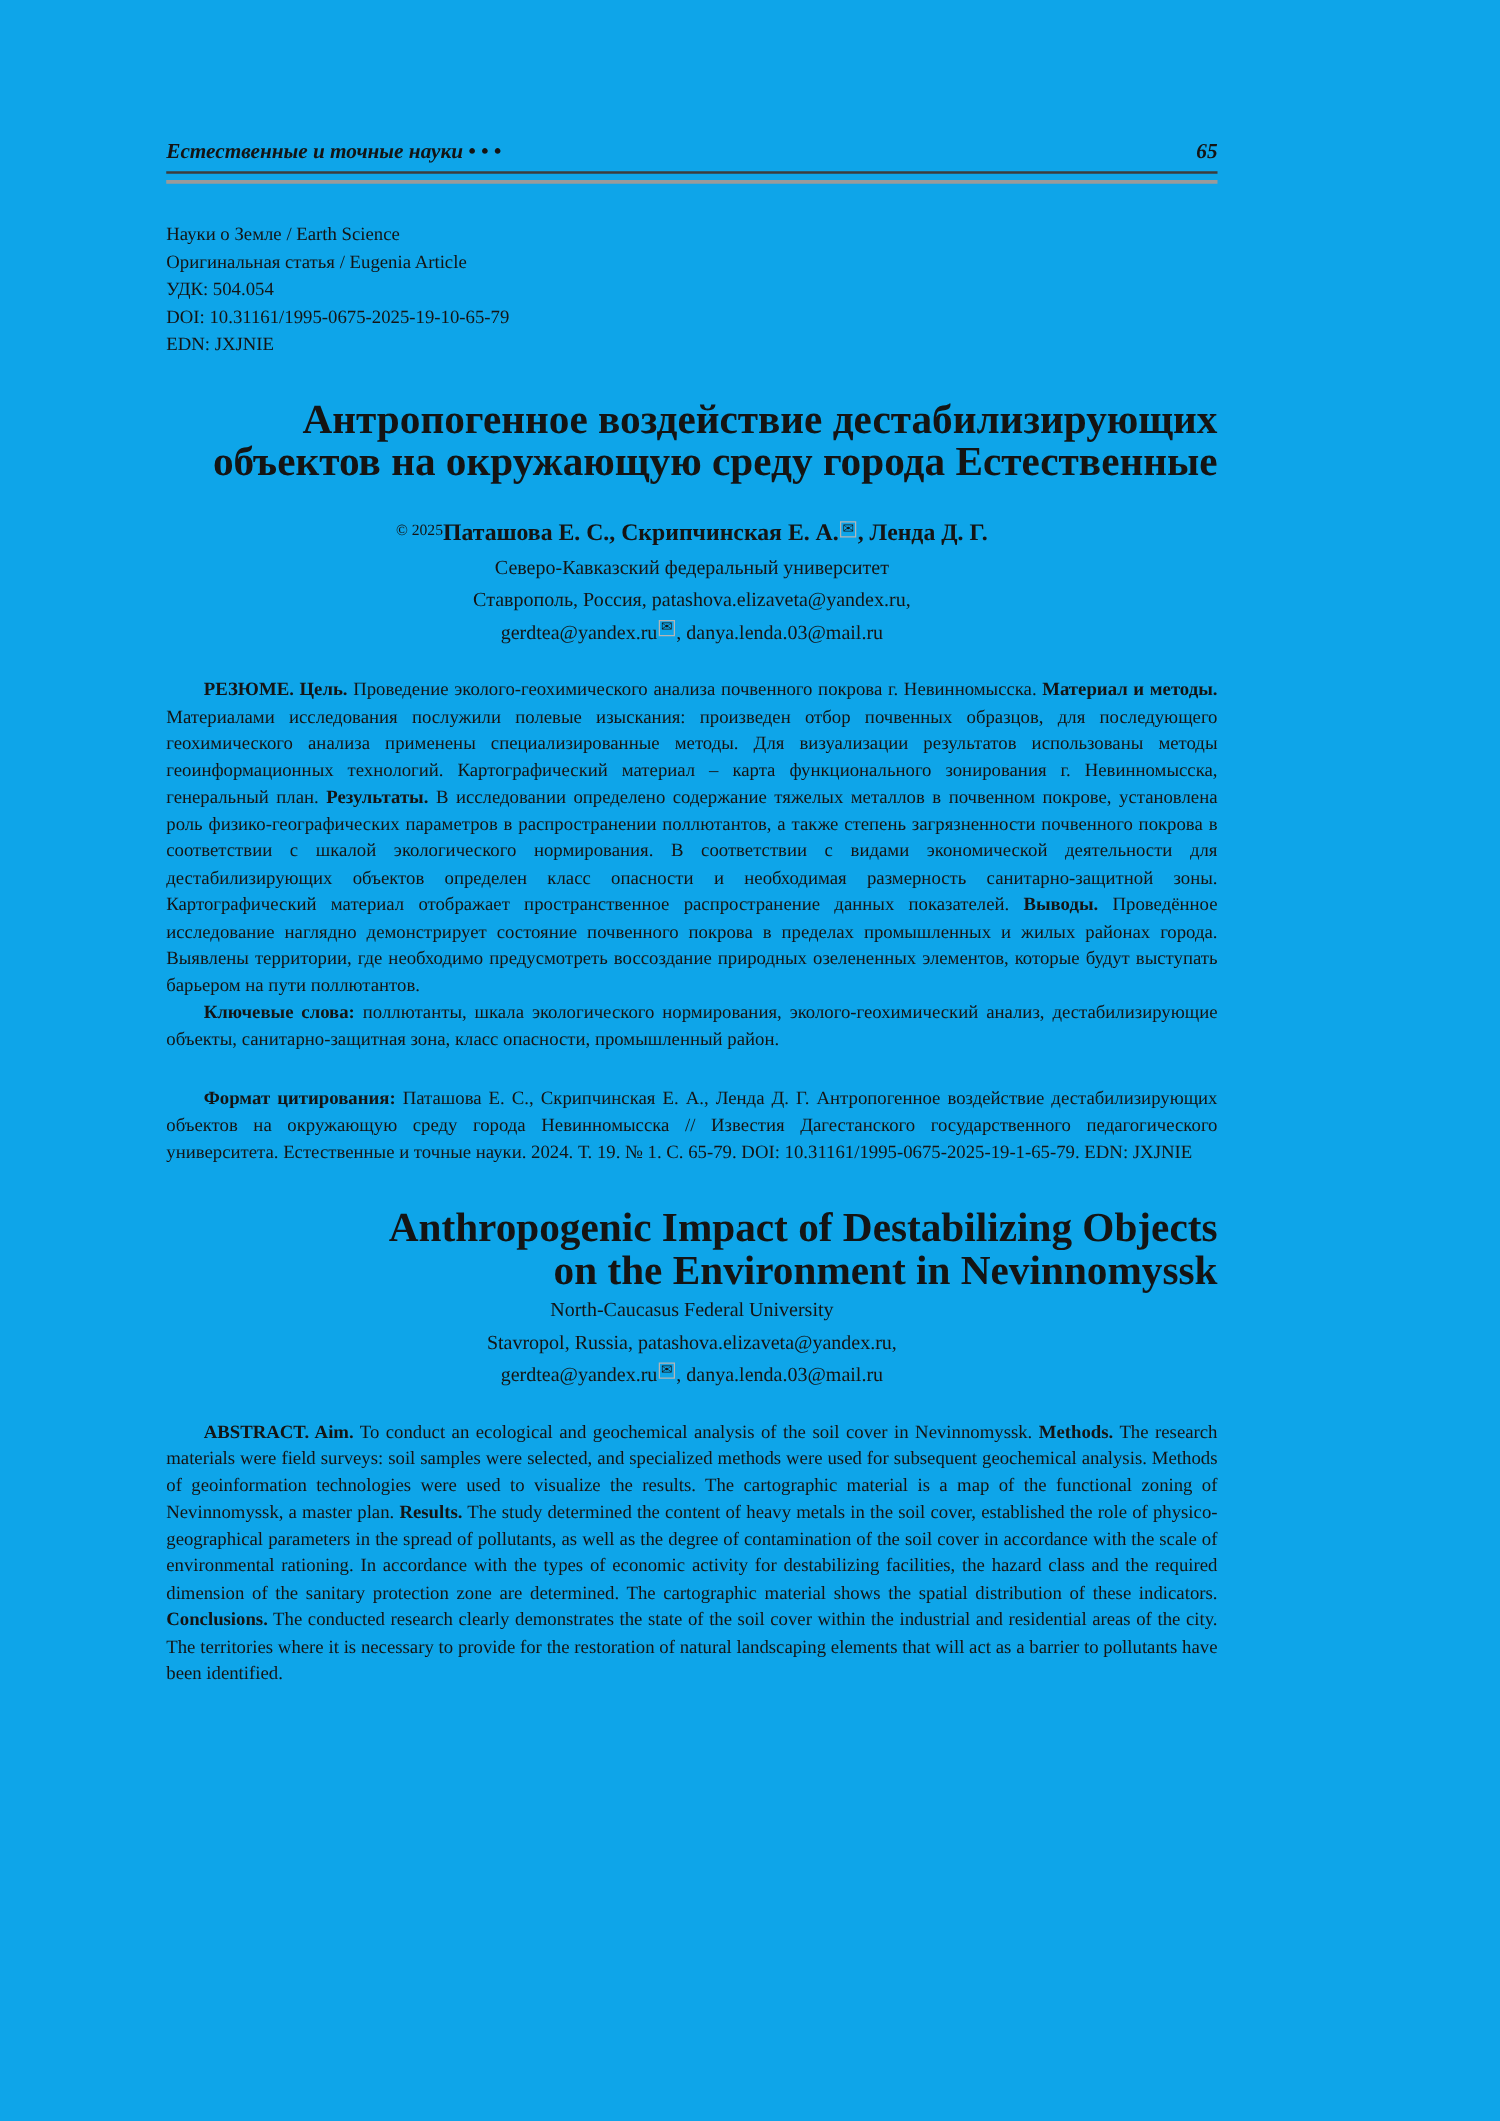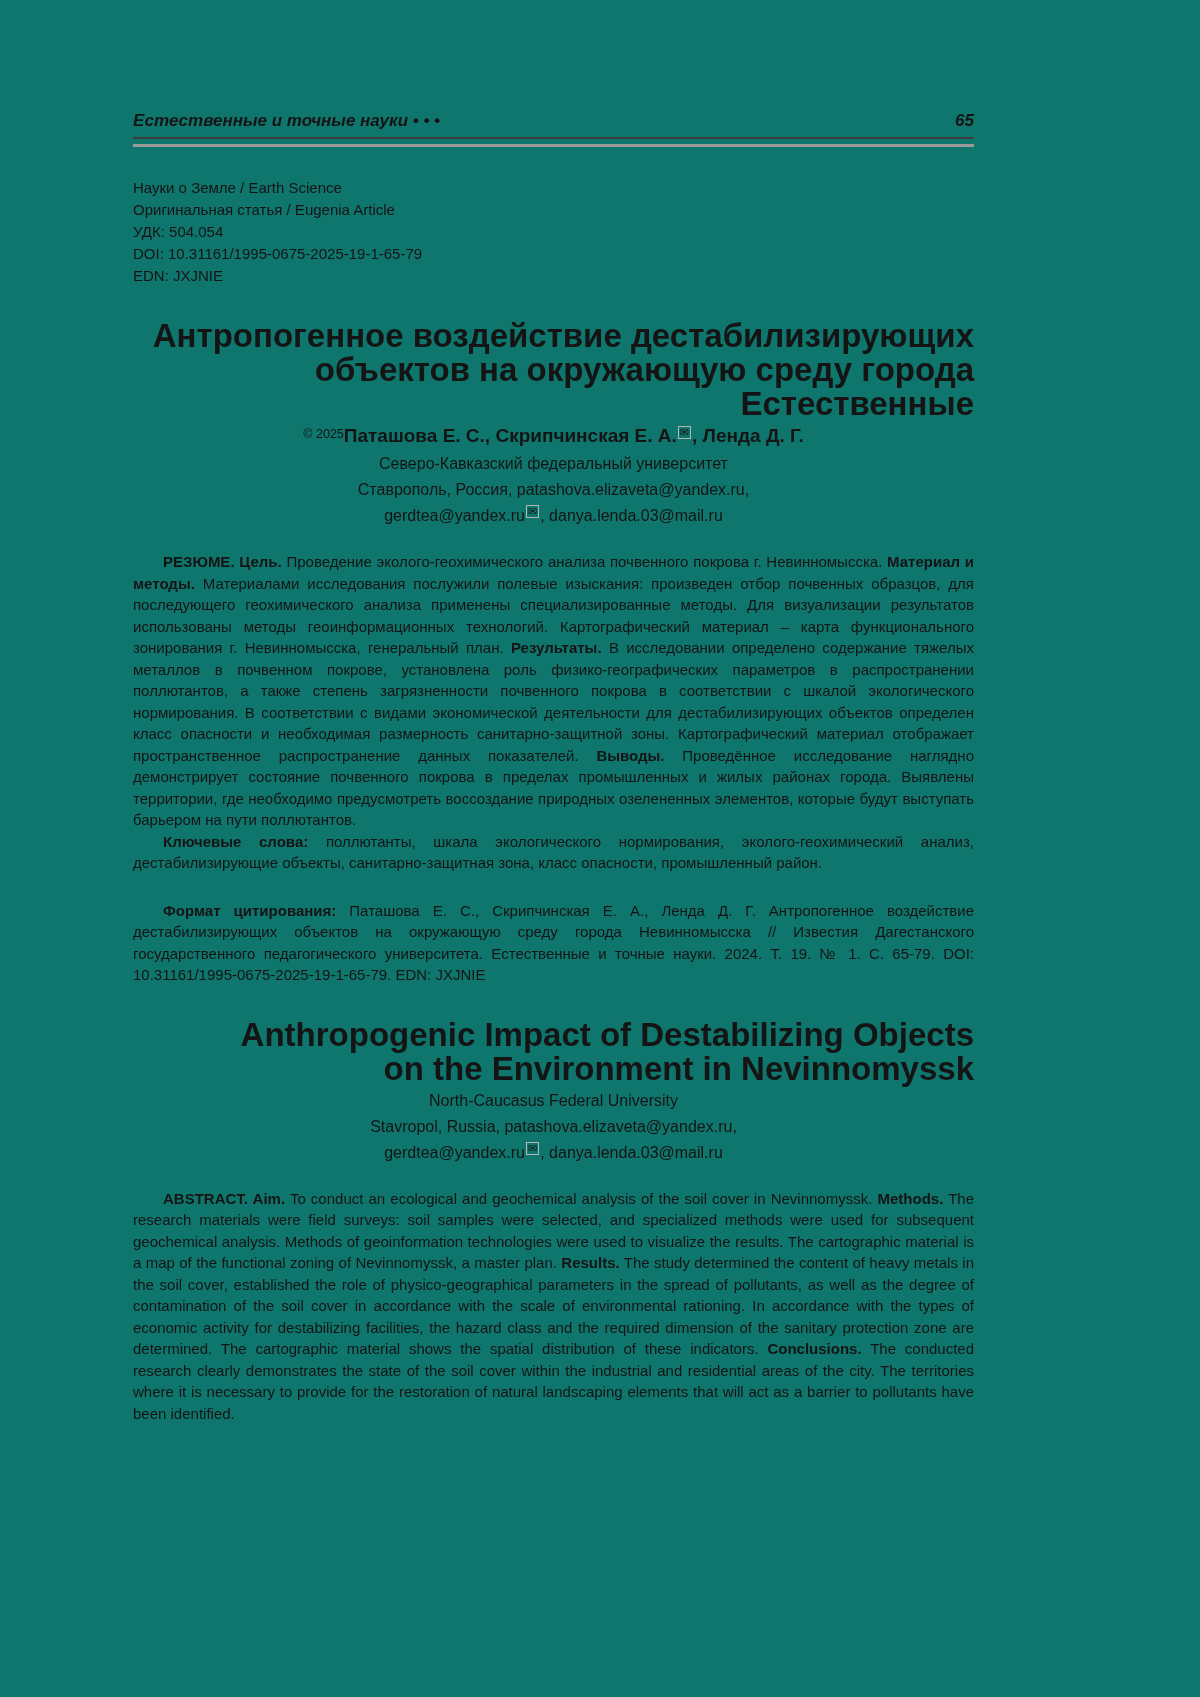--- a/index.html
+++ b/index.html
@@ -2,40 +2,40 @@
 <html><head>
 <meta charset="utf-8">
 <style>
   html, body { margin: 0; padding: 0; background: #e9e9e9; }
   .page {
     position: relative;
     width: 1200px;
     height: 1697px;
     margin: 0 auto;
     box-sizing: border-box;
-    background: #0f766e;
+    background: #0ea5e9;
     padding: 110px 226px 40px 133px;
-    font-family: Liberation Sans, sans-serif;
+    font-family: Liberation Serif, serif;
     color: #141414;
     overflow: hidden;
   }
   
   .hdr-row { display: flex; justify-content: space-between; align-items: baseline;
              font-size: 17px; font-weight: bold; font-style: italic; line-height: 22px; }
   .hdr-row2 { font-size: 16.5px; font-style: italic; line-height: 22px; }
   .rule-1 { border-top: 2px solid #3c3c3c; margin: 5px 0 4px; }
   .rule-2 { border-top: 3px solid #9a9a9a; margin: 5px 0 0; }
   
   .meta { margin-top: 30px; font-size: 15px; line-height: 22px; }
   
   .title { margin: 32px 0 0; text-align: right; font-size: 33px; line-height: 34px;
            font-weight: bold; }
   .title .tline { display: block; }
   
-  .authors { text-align: center; font-size: 19px; line-height: 26px; }
+  .authors { margin-top: 24px; text-align: center; font-size: 19px; line-height: 26px; }
   .affil { text-align: center; font-size: 16px; line-height: 26px; margin-top: 2px; }
   
   .para { margin: 22px 0 0; font-size: 15px; line-height: 21.5px;
           text-align: justify; text-indent: 30px; }
   .para.cont { margin-top: 0; }
   .b { font-weight: bold; }
   .sm { font-size: 12.5px; vertical-align: 4px; font-weight: normal; }
   .env { display: inline-block; font-size: 11px; line-height: 11px; vertical-align: 6px;
          border: 1px solid #b5b5b5; padding: 0 1px; margin: 0 1px; font-style: normal; }
 </style>
@@ -50,21 +50,21 @@
       <span>65</span>
     </div>
     <div class="rule-1"></div>
     <div class="rule-2"></div>
   </header>
 
   <section class="meta">
     <div>Науки о Земле / Earth Science</div>
     <div>Оригинальная статья / Eugenia Article</div>
     <div>УДК: 504.054</div>
-    <div>DOI: 10.31161/1995-0675-2025-19-1-65-79</div>
+    <div>DOI: 10.31161/1995-0675-2025-19-10-65-79</div>
     <div>EDN: JXJNIE</div>
   </section>
 
   <h1 class="title">
     <span class="tline">Антропогенное воздействие дестабилизирующих</span>
     <span class="tline">объектов на окружающую среду города Естественные</span>
   </h1>
 
   <div class="authors"><span class="sm">© 2025</span><span class="b">Паташова Е. С., Скрипчинская Е. А.</span><sup class="env">✉</sup><span class="b">, Ленда Д. Г.</span></div>
 

